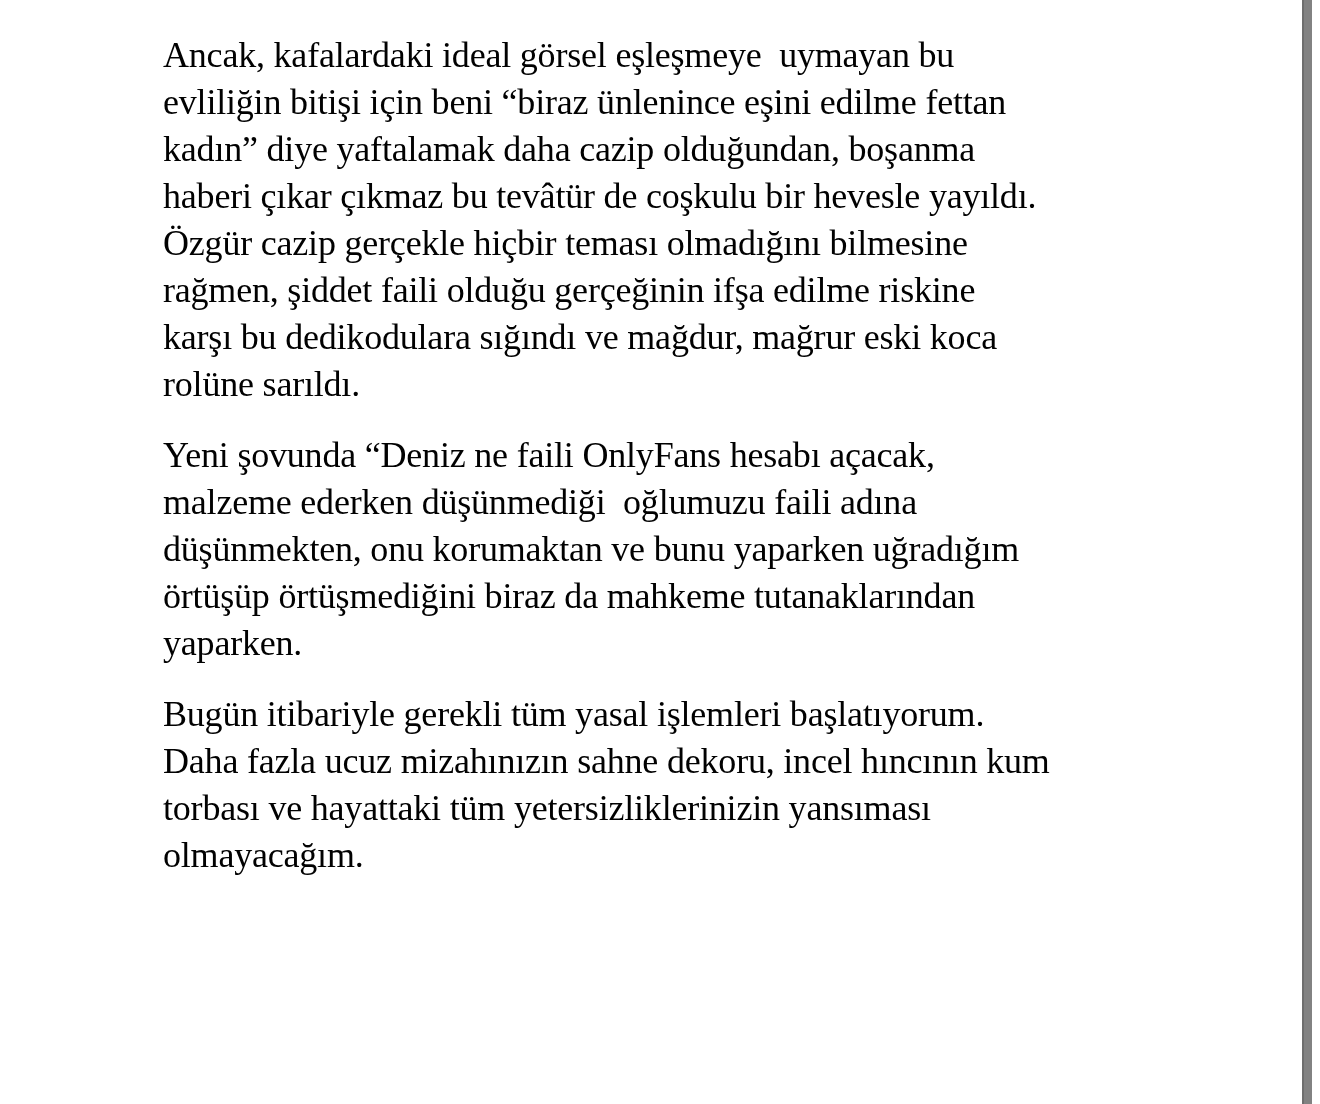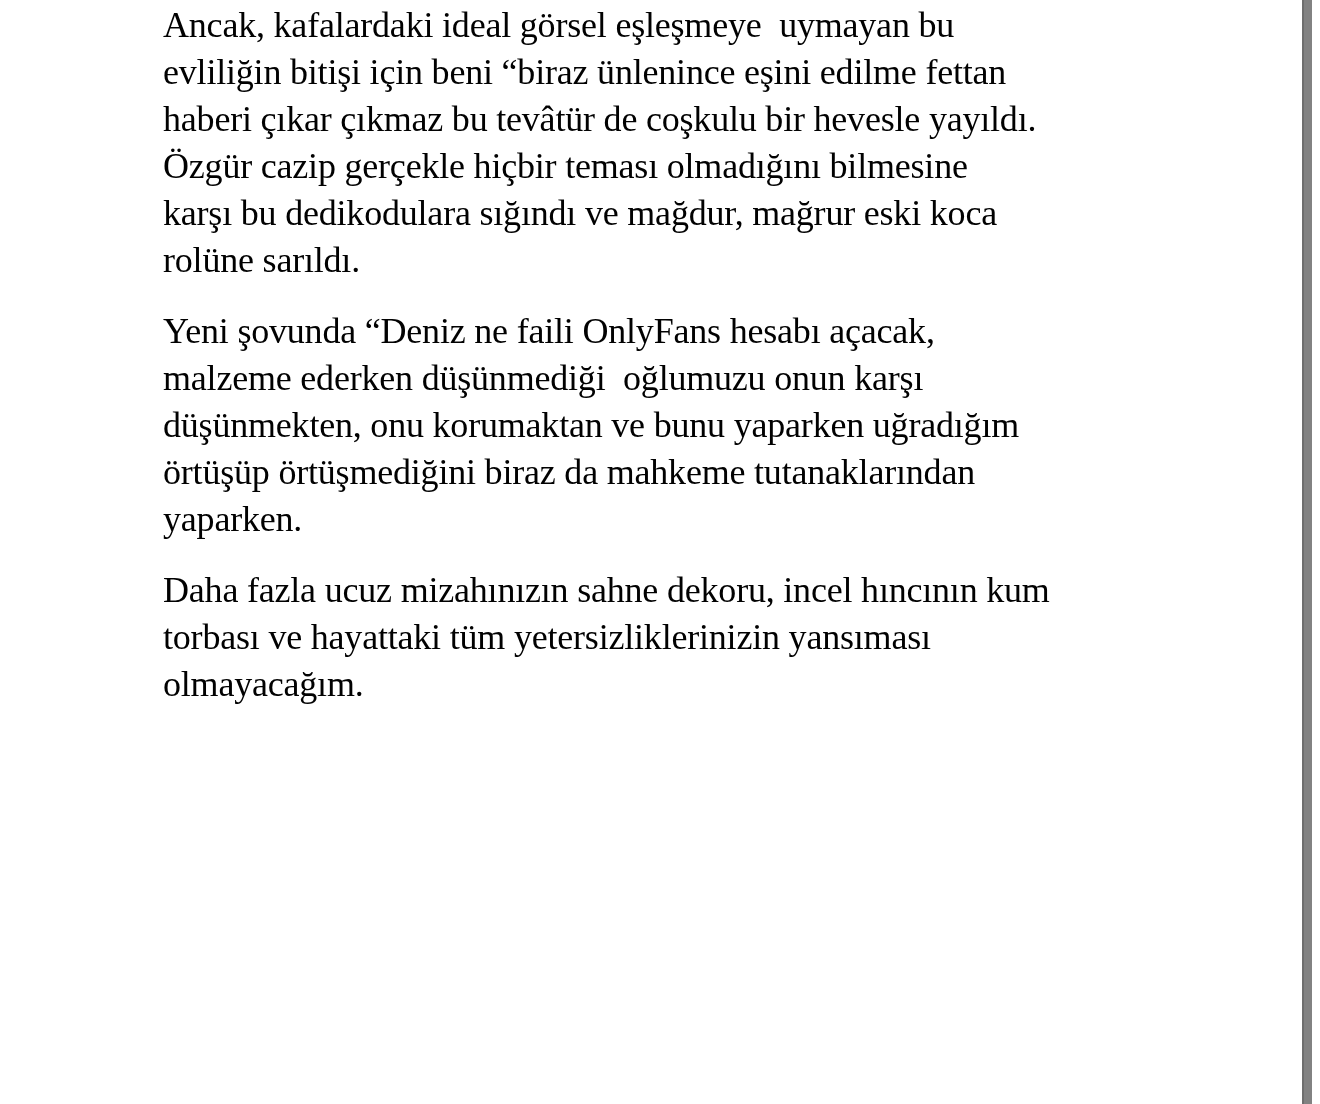--- a/index.html
+++ b/index.html
@@ -10,21 +10,21 @@
     width: 1320px;
     height: 1104px;
     position: relative;
     background: #ffffff;
     overflow: hidden;
     font-family: "Liberation Serif", "DejaVu Serif", serif;
   }
   .doc {
     position: absolute;
     left: 163px;
-    top: 2px;
+    top: 32px;
     width: 1080px;
     color: #010101;
   }
   .para {
     margin: 0 0 24px 0;
     padding: 0;
   }
   .line {
     display: block;
     white-space: pre;
@@ -42,35 +42,38 @@
   }
 </style>
 </head>
 <body>
 
 <div class="doc">
 
   <div class="para">
     <span class="line">Ancak, kafalardaki ideal görsel eşleşmeye  uymayan bu</span>
     <span class="line">evliliğin bitişi için beni “biraz ünlenince eşini edilme fettan</span>
+    <span class="line">kadın” diye yaftalamak daha cazip olduğundan, boşanma</span>
     <span class="line">haberi çıkar çıkmaz bu tevâtür de coşkulu bir hevesle yayıldı.</span>
     <span class="line">Özgür cazip gerçekle hiçbir teması olmadığını bilmesine</span>
+    <span class="line">rağmen, şiddet faili olduğu gerçeğinin ifşa edilme riskine</span>
     <span class="line">karşı bu dedikodulara sığındı ve mağdur, mağrur eski koca</span>
     <span class="line">rolüne sarıldı.</span>
   </div>
 
   <div class="para">
     <span class="line">Yeni şovunda “Deniz ne faili OnlyFans hesabı açacak,</span>
-    <span class="line">malzeme ederken düşünmediği  oğlumuzu onun karşı</span>
+    <span class="line">malzeme ederken düşünmediği  oğlumuzu faili adına</span>
     <span class="line">düşünmekten, onu korumaktan ve bunu yaparken uğradığım</span>
     <span class="line">örtüşüp örtüşmediğini biraz da mahkeme tutanaklarından</span>
     <span class="line">yaparken.</span>
   </div>
 
   <div class="para">
+    <span class="line">Bugün itibariyle gerekli tüm yasal işlemleri başlatıyorum.</span>
     <span class="line">Daha fazla ucuz mizahınızın sahne dekoru, incel hıncının kum</span>
     <span class="line">torbası ve hayattaki tüm yetersizliklerinizin yansıması</span>
     <span class="line">olmayacağım.</span>
   </div>
 
 </div>
 
 <div class="scrollbar-track"></div>
 
 </body></html>

